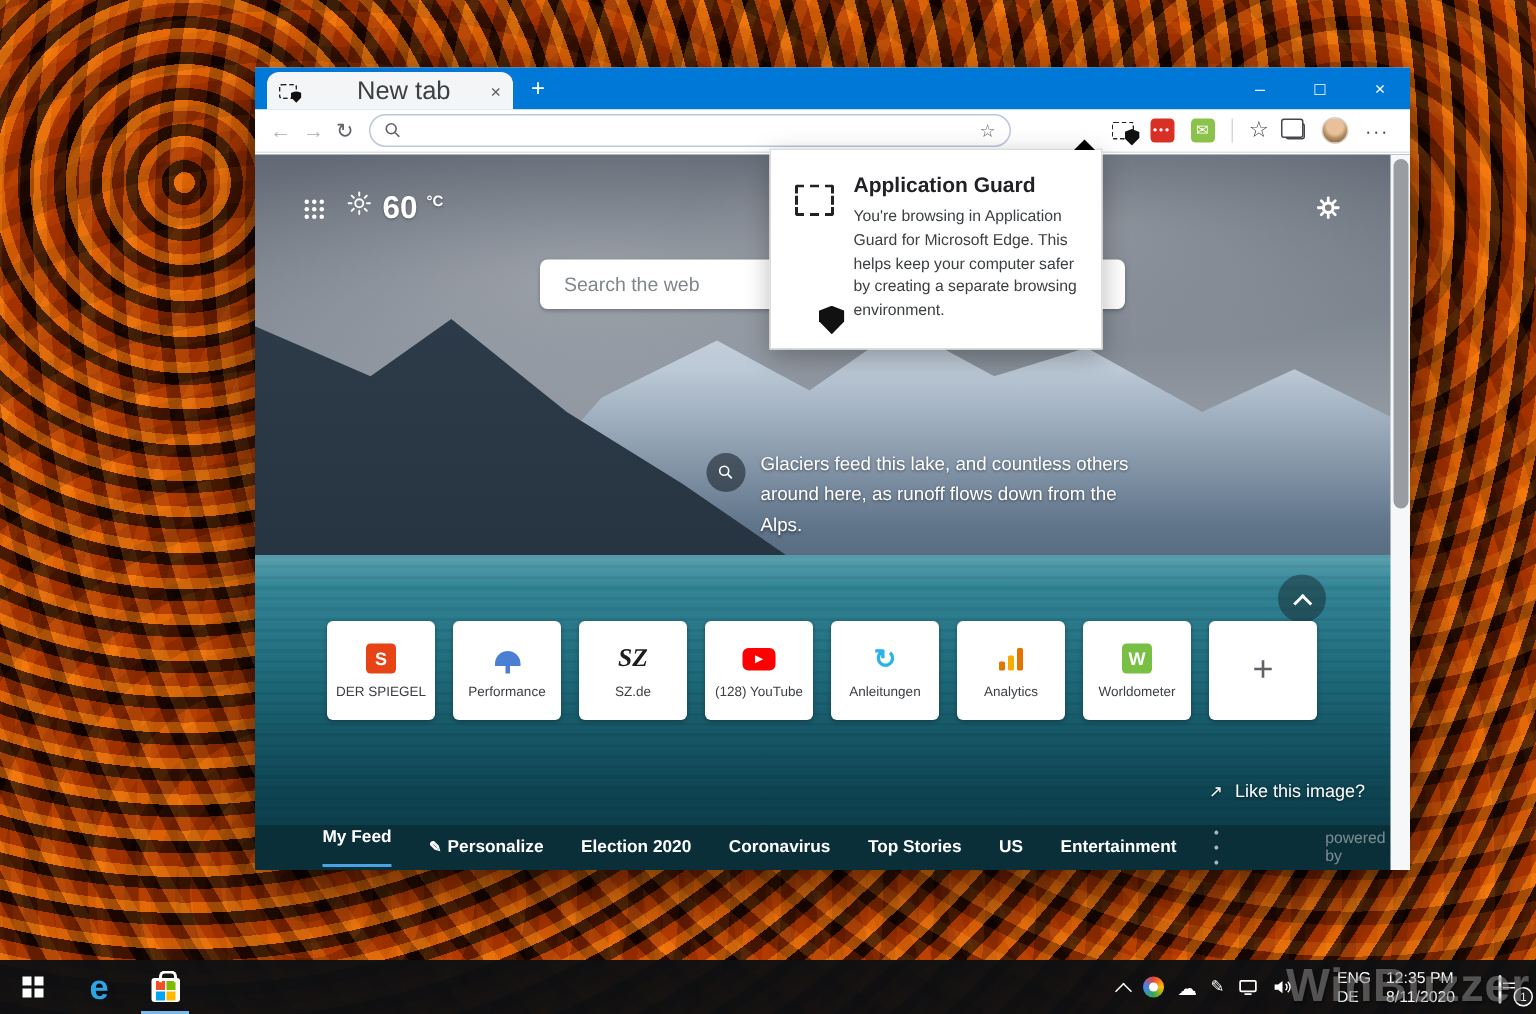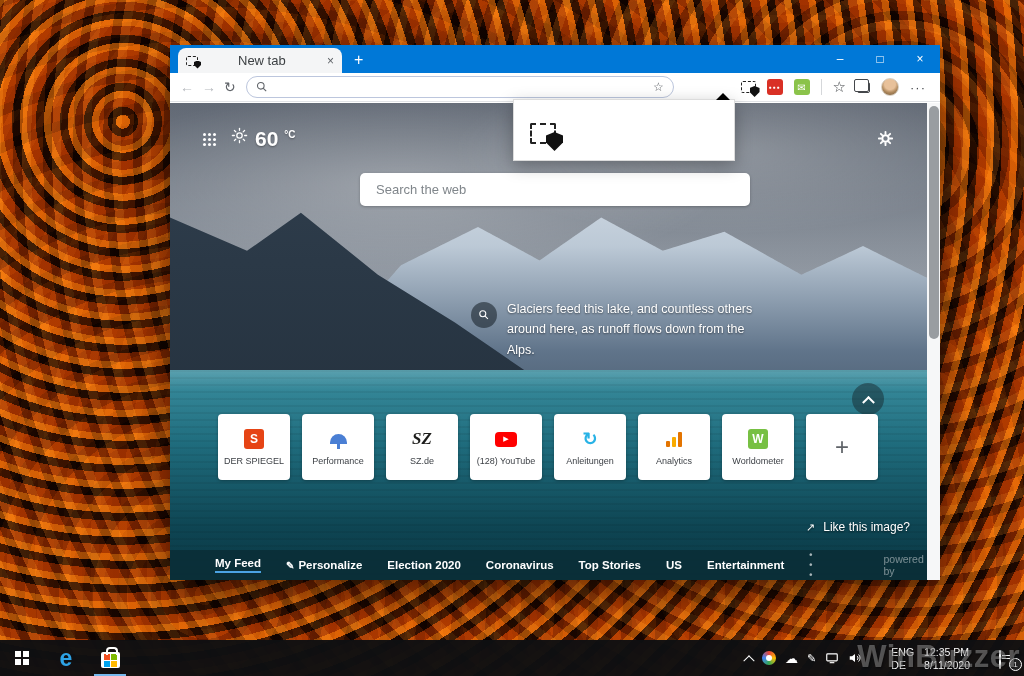--- a/index.html
+++ b/index.html
@@ -15,21 +15,21 @@
       repeating-radial-gradient(circle at 78% 82%, rgba(255,150,40,.42) 0 8px, rgba(25,5,0,.55) 8px 17px, rgba(120,35,0,.4) 17px 28px),
       linear-gradient(130deg,#5a1600,#240900 35%,#7a2200 65%,#2e0c00);
   }
 
   
   .window { position:absolute; left:170px; top:45px; width:770px; height:535px;
     box-shadow:0 12px 38px rgba(0,0,0,.55); background:#fff; }
   .titlebar { position:relative; height:28px; background:#0078d7; display:flex; align-items:flex-end; }
   .tab { margin-left:8px; width:164px; height:25px; background:#f4f5f6; border-radius:8px 8px 0 0;
     display:flex; align-items:center; padding:0 8px; gap:6px; }
-  .tab-title { flex:1; font-size:13px; color:#3c4043; white-space:nowrap; overflow:hidden;padding-left:34px; }
+  .tab-title { flex:1; font-size:17px; color:#3c4043; white-space:nowrap; overflow:hidden;padding-left:34px; }
   .tab-close { font-size:12px; color:#5f6368; cursor:default; }
   .newtab-plus { color:#fff; font-size:16px; line-height:16px; margin:0 0 5px 12px; }
   .win-controls { position:absolute; right:0; top:0; height:28px; display:flex; }
   .win-btn { width:40px; height:28px; color:#fff; display:flex; align-items:center; justify-content:center; font-size:12px; }
 
   
   .ag { position:relative; display:inline-block; }
   .ag .box { display:block; border:1.5px dashed #222; border-radius:2px; }
   .ag .shield { position:absolute; background:#111;
     clip-path:polygon(50% 0,100% 18%,100% 55%,50% 100%,0 55%,0 18%); }
@@ -143,21 +143,21 @@
   .tile-add { justify-content:center; }
 
   .like { position:absolute; right:30px; bottom:46px; display:flex; align-items:center; gap:8px;
     color:#fff; font-size:12px; text-shadow:0 1px 2px rgba(0,0,0,.5); }
   .like-arrow { font-size:11px; }
 
   
   .feedbar { position:absolute; left:0; right:13px; bottom:0; height:30px; background:rgba(10,45,55,.88);
     display:flex; align-items:center; padding-left:45px; gap:25px; color:#fff; font-size:11.5px; font-weight:bold; }
   .feed-item { white-space:nowrap; }
-  .feed-active { border-bottom:2px solid #4ba3e3; padding-bottom:2px; }
+  .feed-active { border-bottom:2px solid #4ba3e3; padding-bottom:12px; }
   .feed-pencil { font-size:10px; margin-right:4px; }
   .feed-more { color:rgba(255,255,255,.65); font-size:9px; letter-spacing:2px; }
   .powered { margin-left:auto; padding-right:46px; display:flex; gap:5px; align-items:center; font-size:10.5px; }
   .powered .pb { color:rgba(255,255,255,.45); font-weight:normal;padding-left:44px; }
 
   
   .wscrollbar { position:absolute; right:0; top:0; bottom:0; width:13px; background:#f6f7f8; }
   .wthumb { position:absolute; left:1.5px; top:3px; width:10px; height:233px; background:#999da1; border-radius:5px; }
 
   
@@ -383,20 +383,24 @@
       <div class="wscrollbar">
         <div class="wthumb"></div>
       </div>
     </div>
 
     <div class="popup" style="top:54px;">
       <span class="ag big" style="margin-top:8px;">
           <span class="box"></span>
           <span class="shield"></span>
         </span>
+      <div>
+        <div class="popup-title">Application Guard</div>
+        <div class="popup-body">You're browsing in Application Guard for Microsoft Edge. This helps keep your computer safer by creating a separate browsing environment.</div>
+      </div>
     </div>
   </div>
 
   <div class="taskbar">
     <div class="tb-btn">
       <span class="start-ico">
           <i></i>
           <i></i>
           <i></i>
           <i></i>

